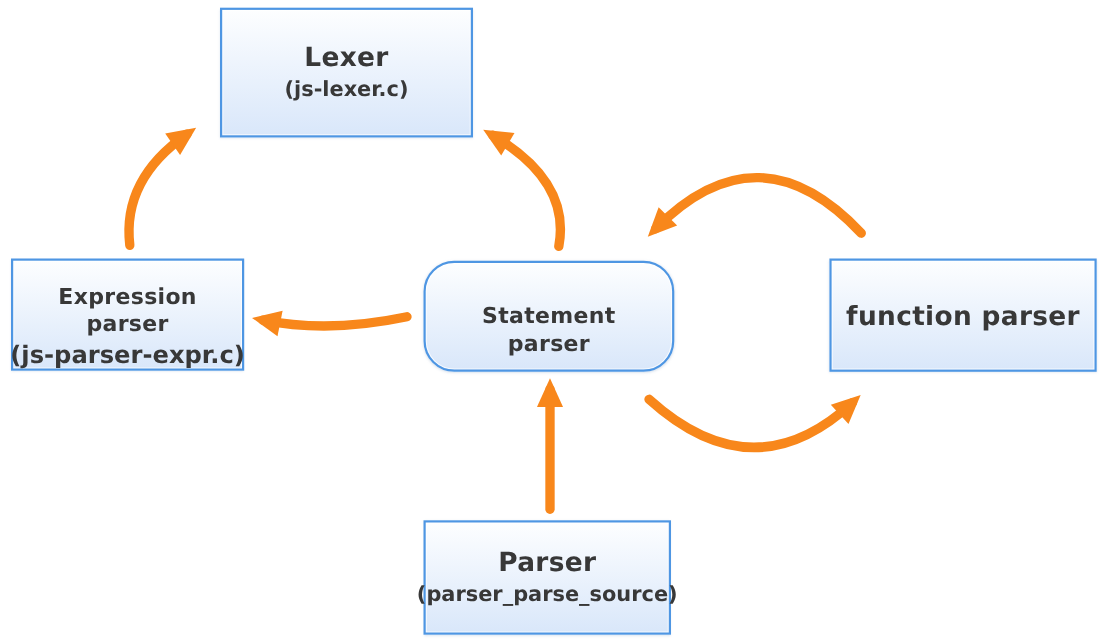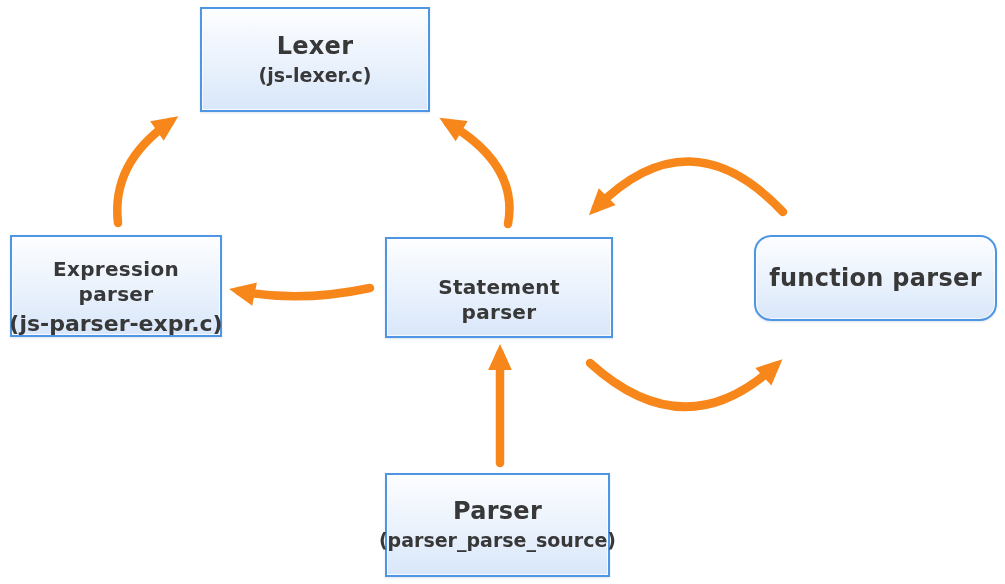--- a/index.html
+++ b/index.html
@@ -54,24 +54,24 @@
     font-weight: 700;
     line-height: 1.35;
     margin-top: 2px;
     white-space: nowrap;
   }
   .t-lg .title { font-size: 24px; }
   .t-md .title { font-size: 20px; margin-top: 24px; }
   .t-lg .subtitle { font-size: 19px; }
   .t-md .subtitle { font-size: 22px; }
 
-  #node-lexer             { left: 200px; top: 7px;   width: 230px; height: 105px; }
+  #node-lexer             { left: 200px; top: 7px;   width: 230px; height: 118px; }
   #node-expression-parser { left: 10px;  top: 235px; width: 212px; height: 102px; }
-  #node-statement-parser  { left: 385px; top: 237px; width: 228px; height: 101px; }
-  #node-function-parser   { left: 754px; top: 235px; width: 243px; height: 86px; border-radius: 17px; }
+  #node-statement-parser  { left: 385px; top: 237px; width: 228px; height: 101px; border-radius: 28px; }
+  #node-function-parser   { left: 754px; top: 235px; width: 243px; height: 103px; }
   #node-parser            { left: 385px; top: 473px; width: 225px; height: 104px; }
 </style>
 </head>
 <body>
 
 <div id="canvas">
 
   <svg id="arrow-layer" viewBox="0 0 1005 584" xmlns="http://www.w3.org/2000/svg">
     <defs>
       <marker id="ah" viewBox="0 0 10 10" refX="6" refY="5" markerWidth="3.4" markerHeight="3.4" orient="auto-start-reverse" markerUnits="strokeWidth">

